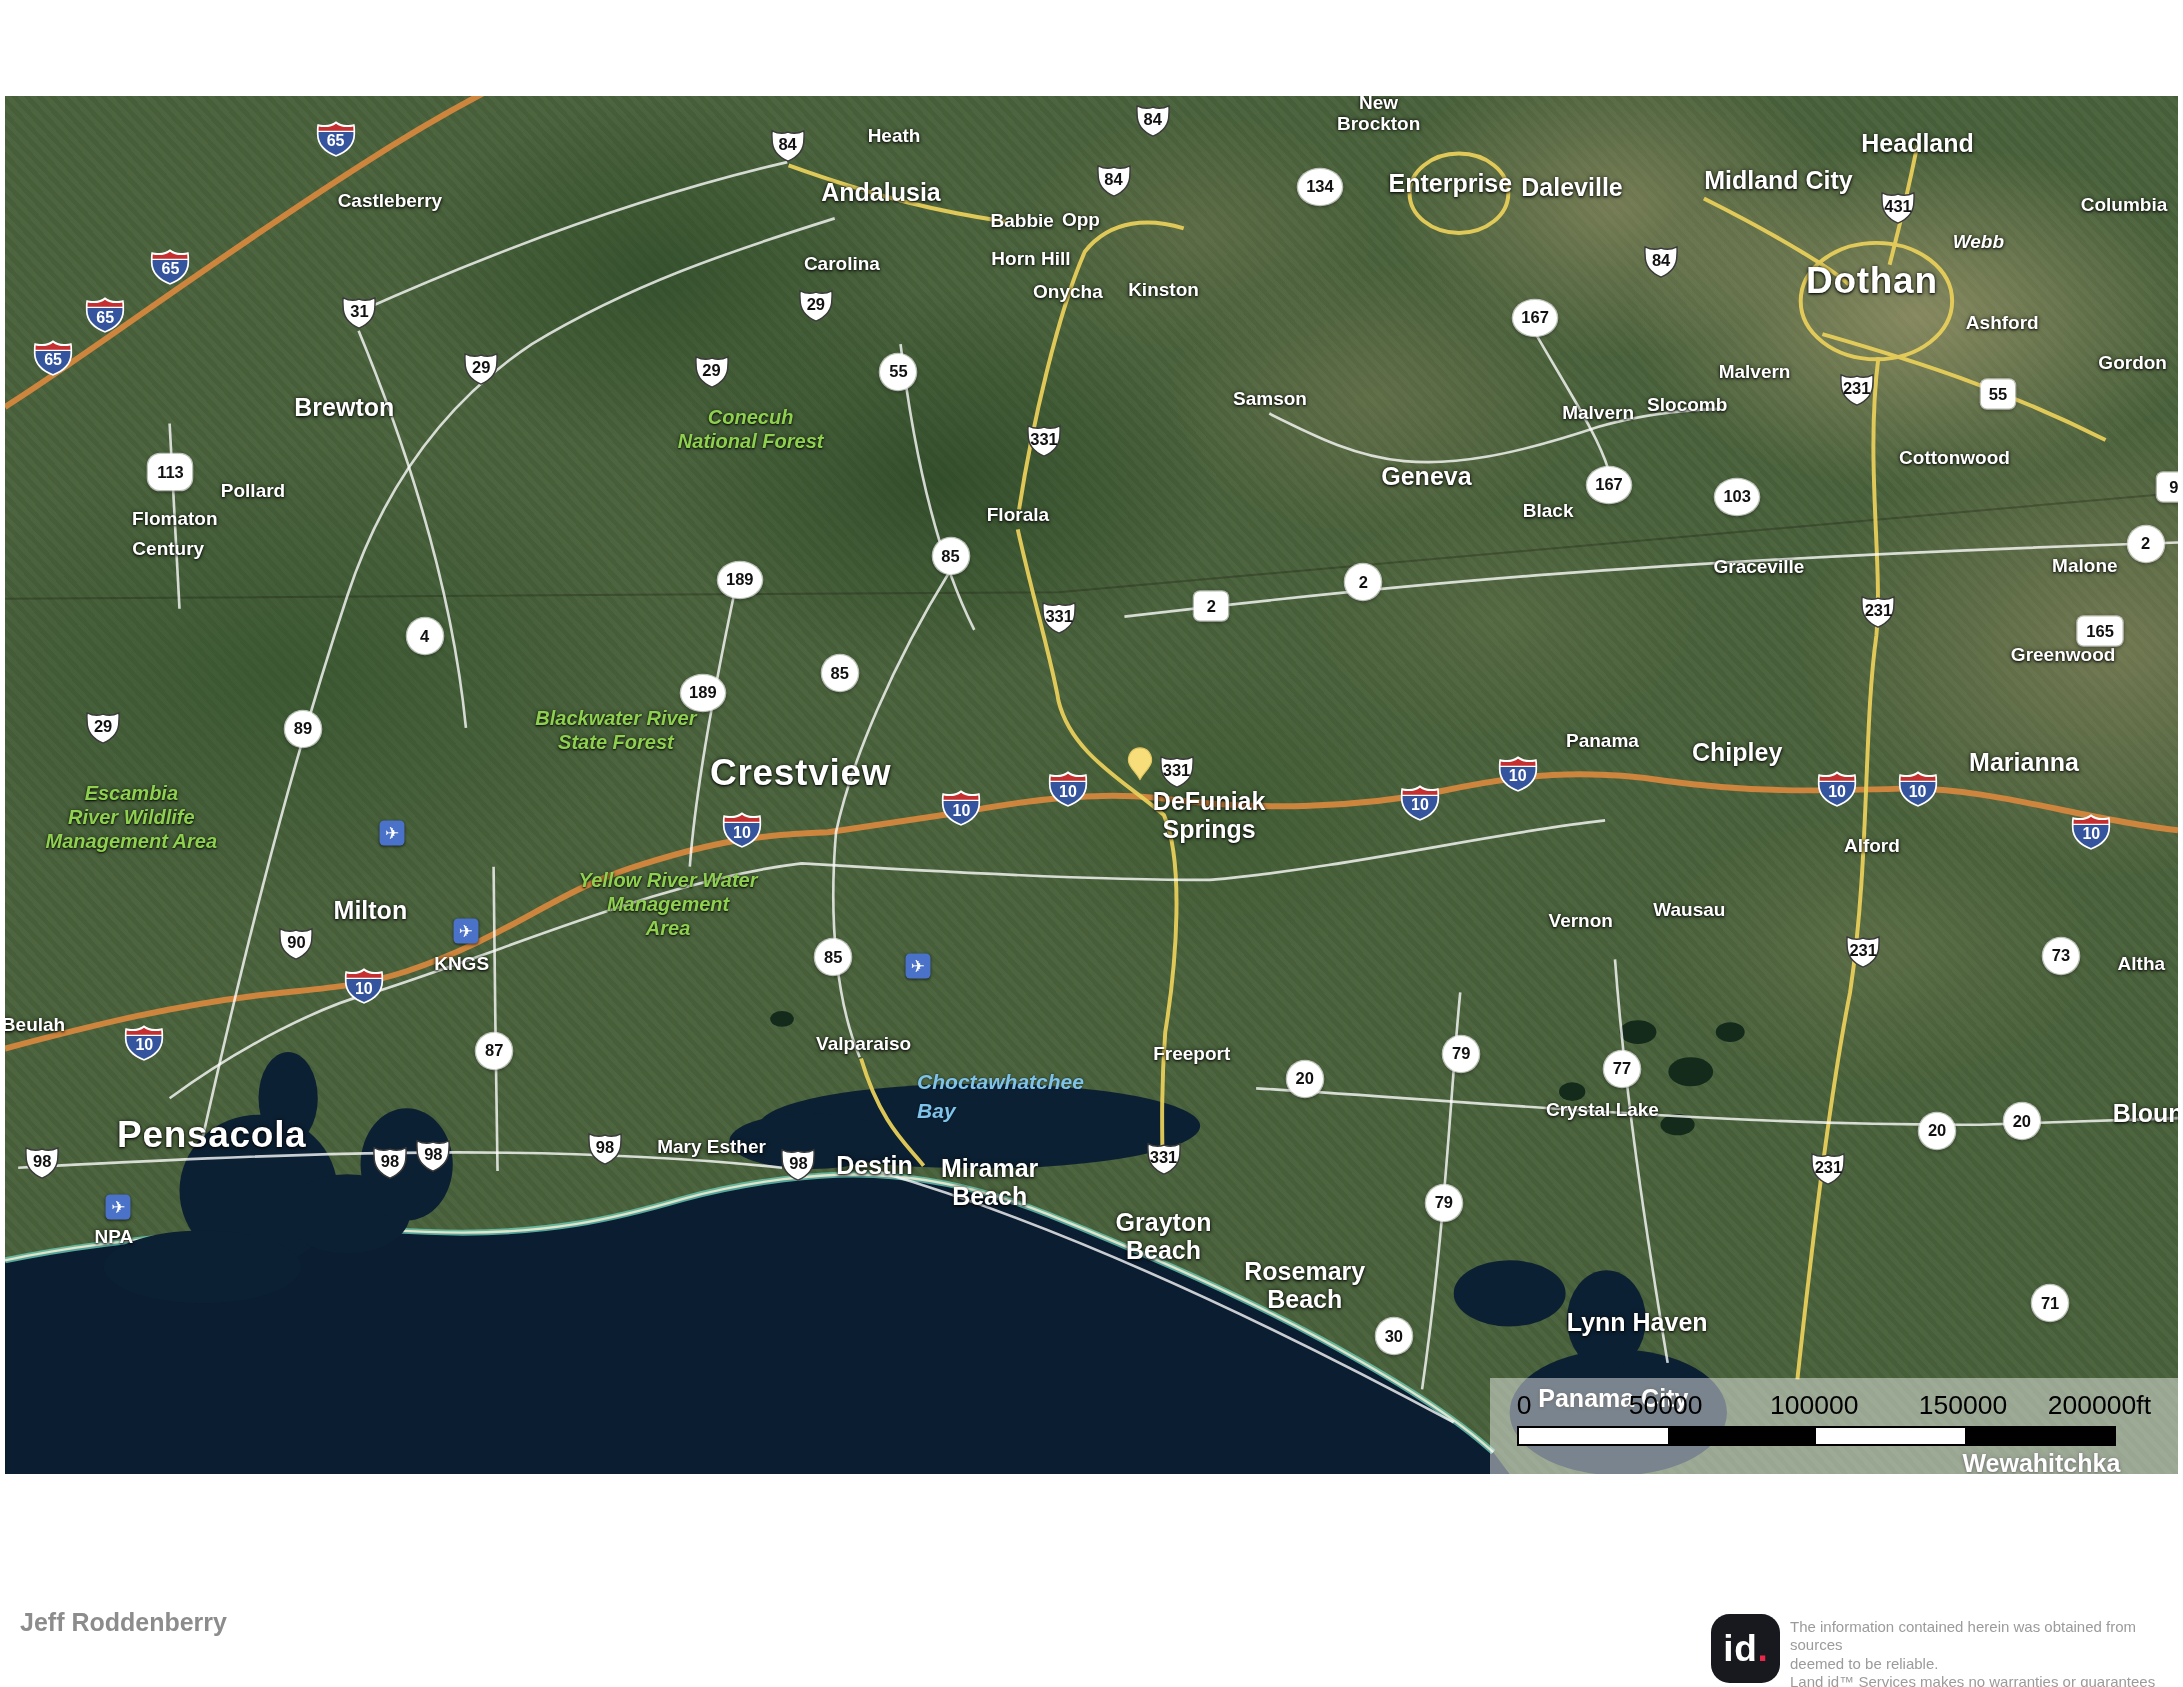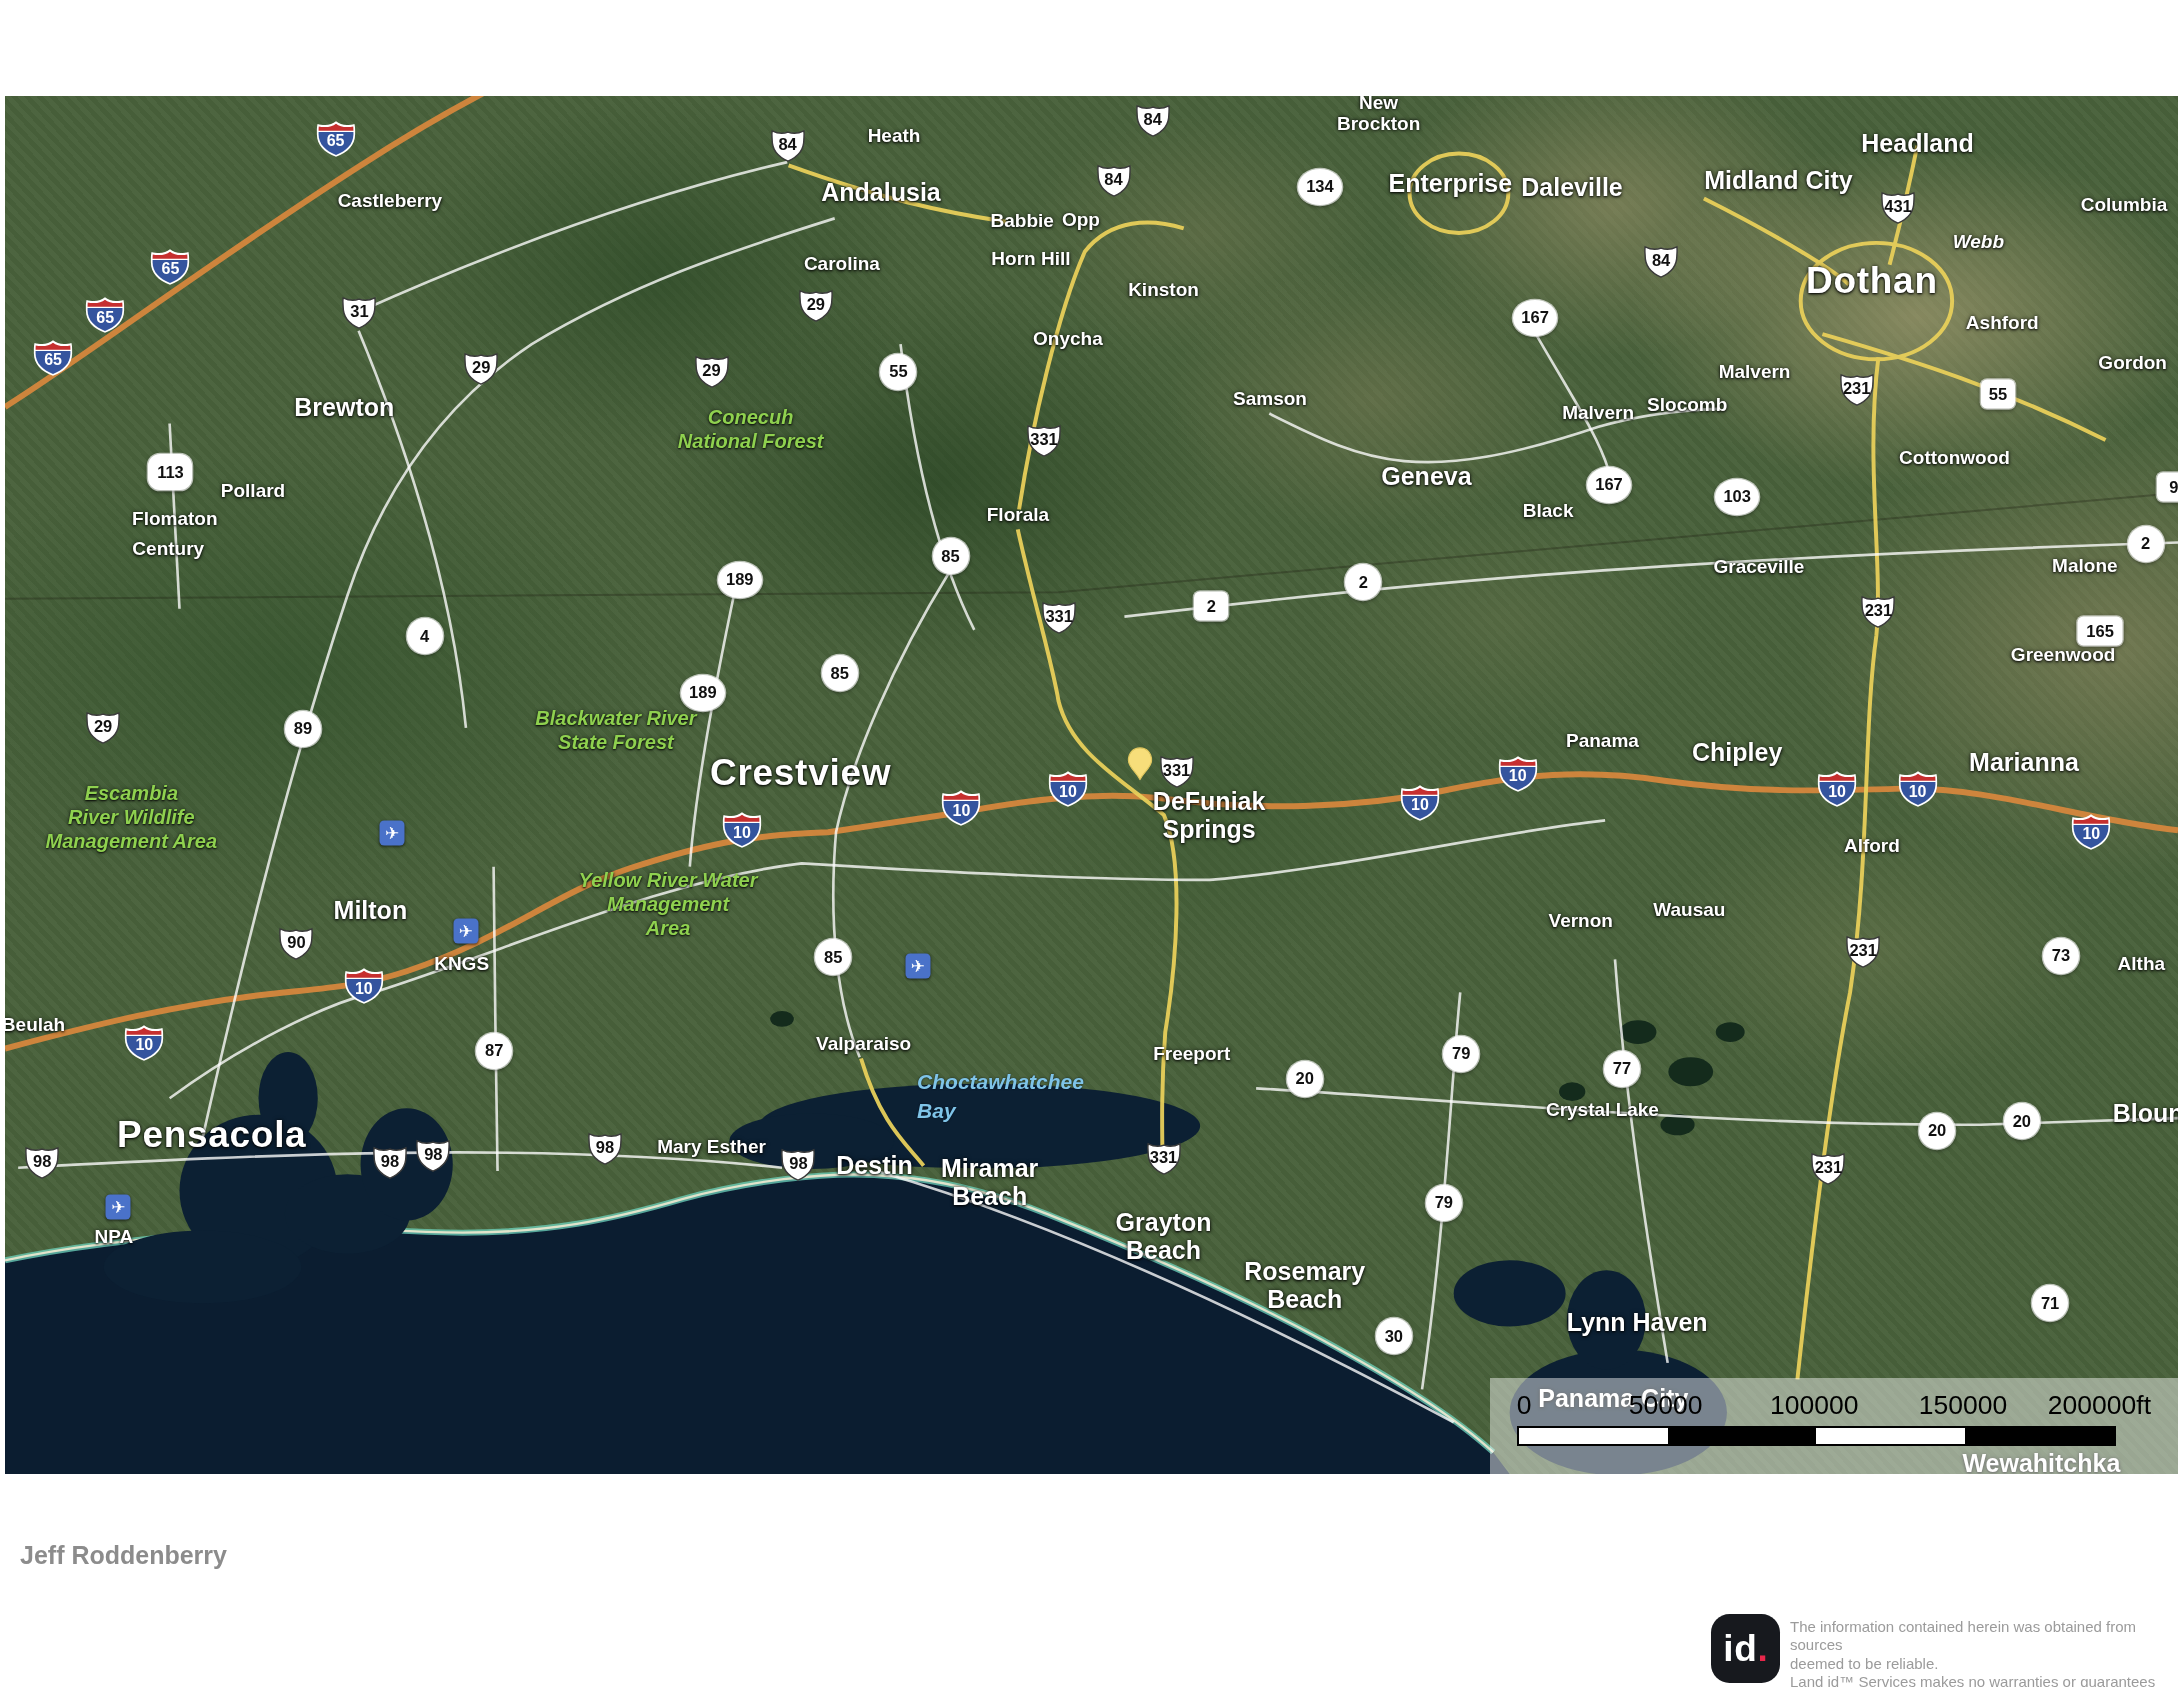--- a/index.html
+++ b/index.html
@@ -77,21 +77,21 @@
   #scaleticks span:first-child{transform:none;}
   #scaleticks span:last-child{transform:translateX(-62%);}
 
   
   #legend{position:absolute;left:26.5px;top:1487px;height:46px;display:flex;align-items:center;gap:79px;}
   .leg-item{display:flex;align-items:center;gap:32px;}
   .leg-item .lbl{font-size:15px;color:#222;font-weight:600;}
   .leg-ic{width:32px;height:36px;display:flex;align-items:center;justify-content:center;}
 
   
-  #author{position:absolute;left:20px;top:1541px;font-size:25px;font-weight:bold;color:#8c8c8c;}
+  #author{position:absolute;left:20px;top:1608px;font-size:25px;font-weight:bold;color:#8c8c8c;}
   #brand{position:absolute;left:1711px;top:1614px;width:69px;height:69px;border-radius:18.5px;background:#17191e;
     display:flex;align-items:center;justify-content:center;}
   #brand .t{color:#fff;font-weight:bold;font-size:37px;letter-spacing:0.7px;}
   #brand .dot{color:#e8274b;font-weight:bold;font-size:37px;}
   #disclaimer{position:absolute;left:1790px;top:1618px;width:384px;font-size:15px;line-height:1.22;color:#9b9b9b;}
 </style>
 </head>
 <body>
 
 <div id="page">
@@ -178,21 +178,21 @@
       </g>
     </svg>
 
     <div id="overlay">
         <div class="city s" style="position: absolute; left: 40.9%; top: 2.9%;">Heath</div>
         <div class="city m" style="position: absolute; left: 40.3%; top: 7%;">Andalusia</div>
         <div class="city s" style="position: absolute; left: 46.8%; top: 9.1%;">Babbie</div>
         <div class="city s" style="position: absolute; left: 49.5%; top: 9%;">Opp</div>
         <div class="city s" style="position: absolute; left: 38.5%; top: 12.2%;">Carolina</div>
         <div class="city s" style="position: absolute; left: 47.2%; top: 11.8%;">Horn Hill</div>
-        <div class="city s" style="position: absolute; left: 48.9%; top: 14.2%; margin-top: 47px;">Onycha</div>
+        <div class="city s" style="position: absolute; left: 48.9%; top: 14.2%;">Onycha</div>
         <div class="city s" style="position: absolute; left: 53.3%; top: 14.1%;">Kinston</div>
         <div class="city s" style="position: absolute; left: 63.2%; top: 1.2%;">New<br>Brockton</div>
         <div class="city m" style="position: absolute; left: 66.5%; top: 6.3%;">Enterprise</div>
         <div class="city m" style="position: absolute; left: 72.1%; top: 6.6%;">Daleville</div>
         <div class="city m" style="position: absolute; left: 81.6%; top: 6.1%;">Midland City</div>
         <div class="city m" style="position: absolute; left: 88%; top: 3.4%;">Headland</div>
         <div class="city s" style="position: absolute; left: 97.5%; top: 7.9%;">Columbia</div>
         <div class="city s" style="position: absolute; left: 90.8%; top: 10.6%; font-style: italic;">Webb</div>
         <div class="city l" style="position: absolute; left: 85.9%; top: 13.4%;">Dothan</div>
         <div class="city s" style="position: absolute; left: 91.9%; top: 16.5%;">Ashford</div>

